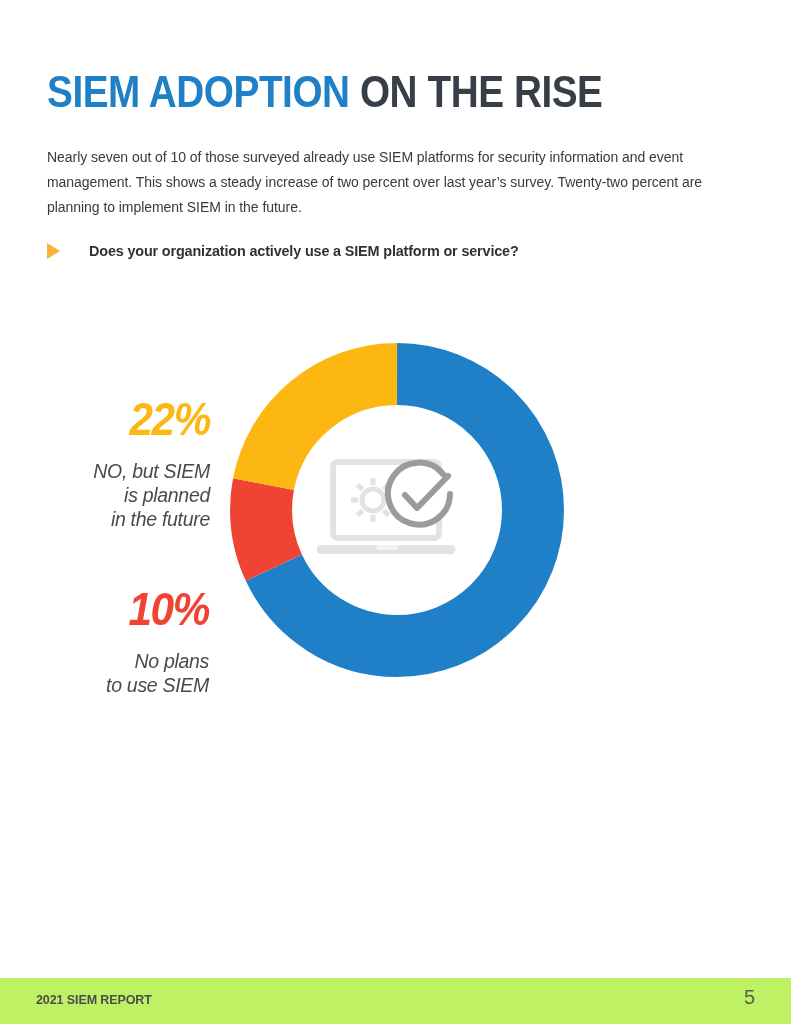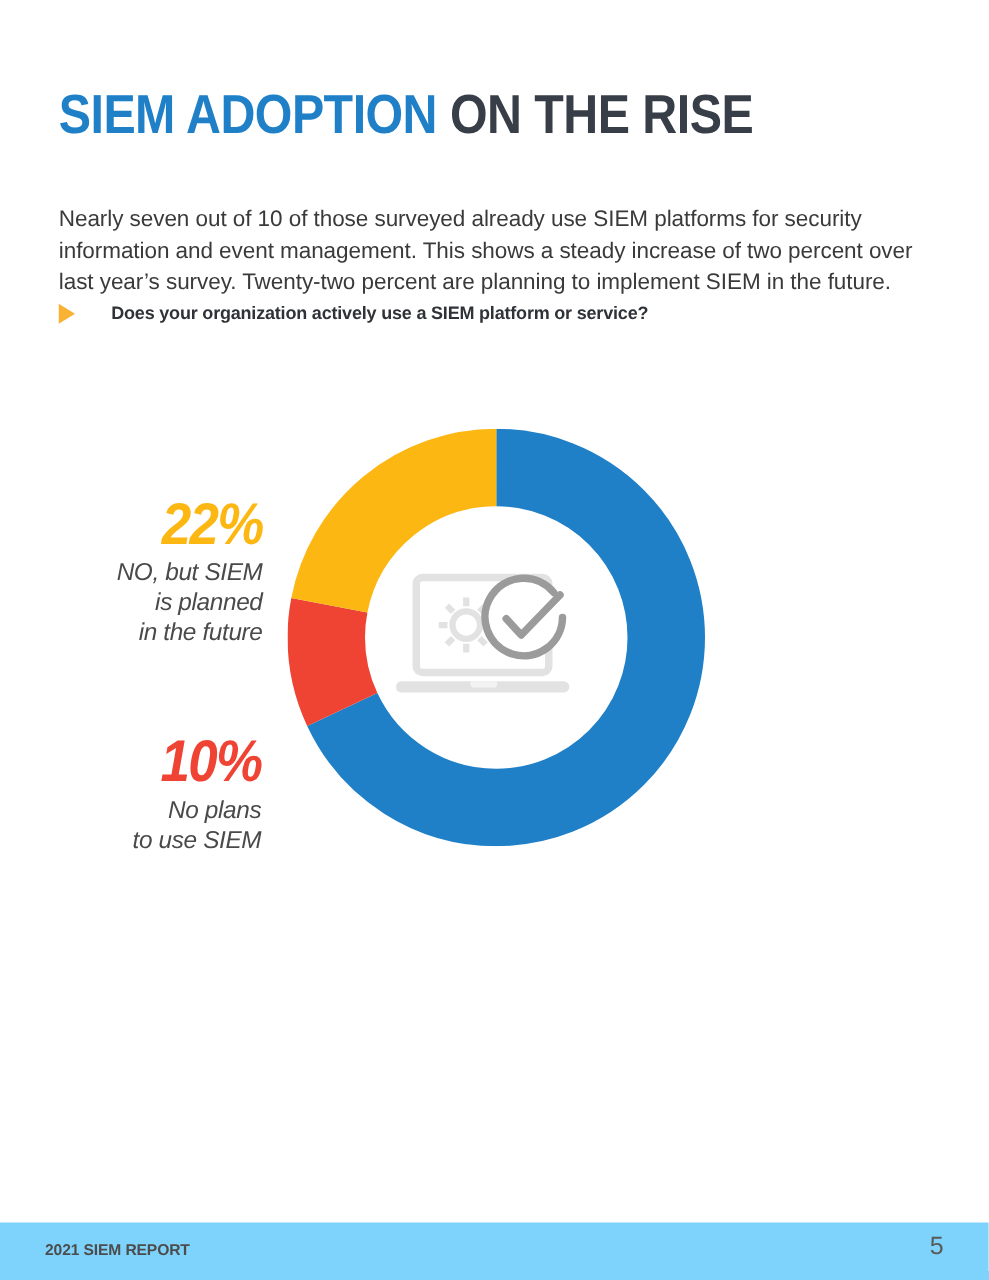--- a/index.html
+++ b/index.html
@@ -29,23 +29,23 @@
     transform: scaleX(0.88);
     transform-origin: left top;
   }
   .title-accent { color: #1F80C8; }
   .title-rest   { color: #383E47; }
 
   
   .intro {
     position: absolute;
     left: 47px;
-    top: 145px;
+    top: 131px;
     width: 706px;
-    font-size: 18px;
+    font-size: 14px;
     line-height: 25px;
     color: #3A3A3A;
     letter-spacing: -0.05px;
   }
 
   
   .question-row {
     position: absolute;
     left: 47px;
     top: 243px;
@@ -106,21 +106,21 @@
     font-weight: 700;
     line-height: 49px;
     letter-spacing: -1.5px;
     transform: scaleX(0.9);
   }
   .label-desc {
     font-size: 19.5px;
     line-height: 24px;
     color: #4A4A4A;
     letter-spacing: -0.3px;
-    margin-top: 3px;
+    margin-top: 16px;
     white-space: pre-line;
   }
 
   .label-left  { text-align: right; }
   .label-right { text-align: left; }
 
   .lbl-22 { left: 0px;   top: 73px;  width: 210px; }
   .lbl-22 .label-pct { color: #FDB713; transform-origin: right top; }
 
   .lbl-10 { left: 0px;   top: 263px; width: 209px; }
@@ -135,21 +135,21 @@
   }
   .lbl-68 .label-desc { margin-top: 5px; }
 
   
   .footer {
     position: absolute;
     left: 0;
     bottom: 0;
     width: 791px;
     height: 46px;
-    background: #7dd3fc;
+    background: #bef264;
   }
   .footer-inner {
     position: relative;
     width: 100%;
     height: 100%;
   }
   .footer-left {
     position: absolute;
     left: 36px;
     top: 15px;

